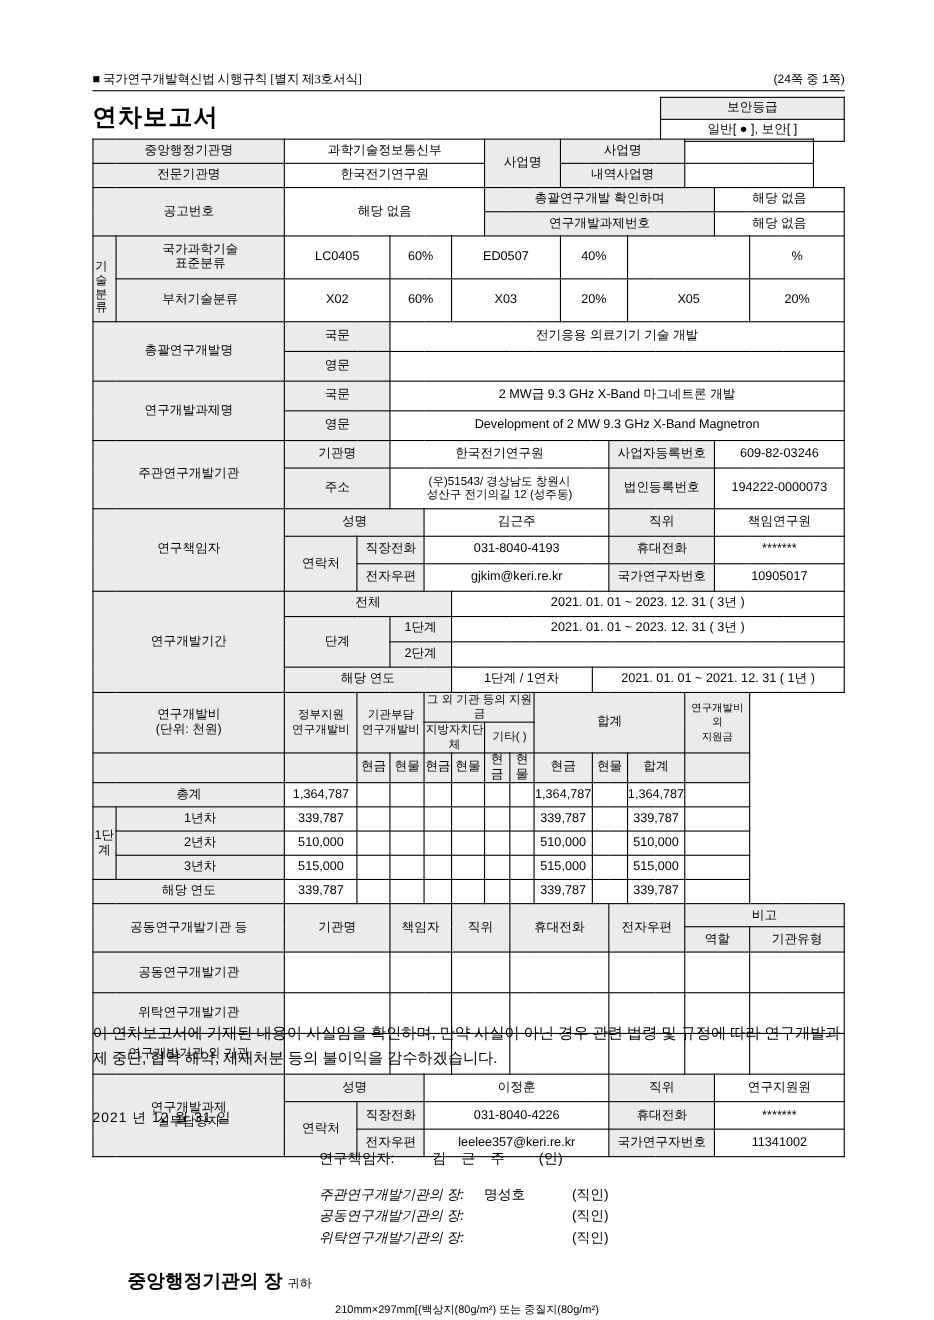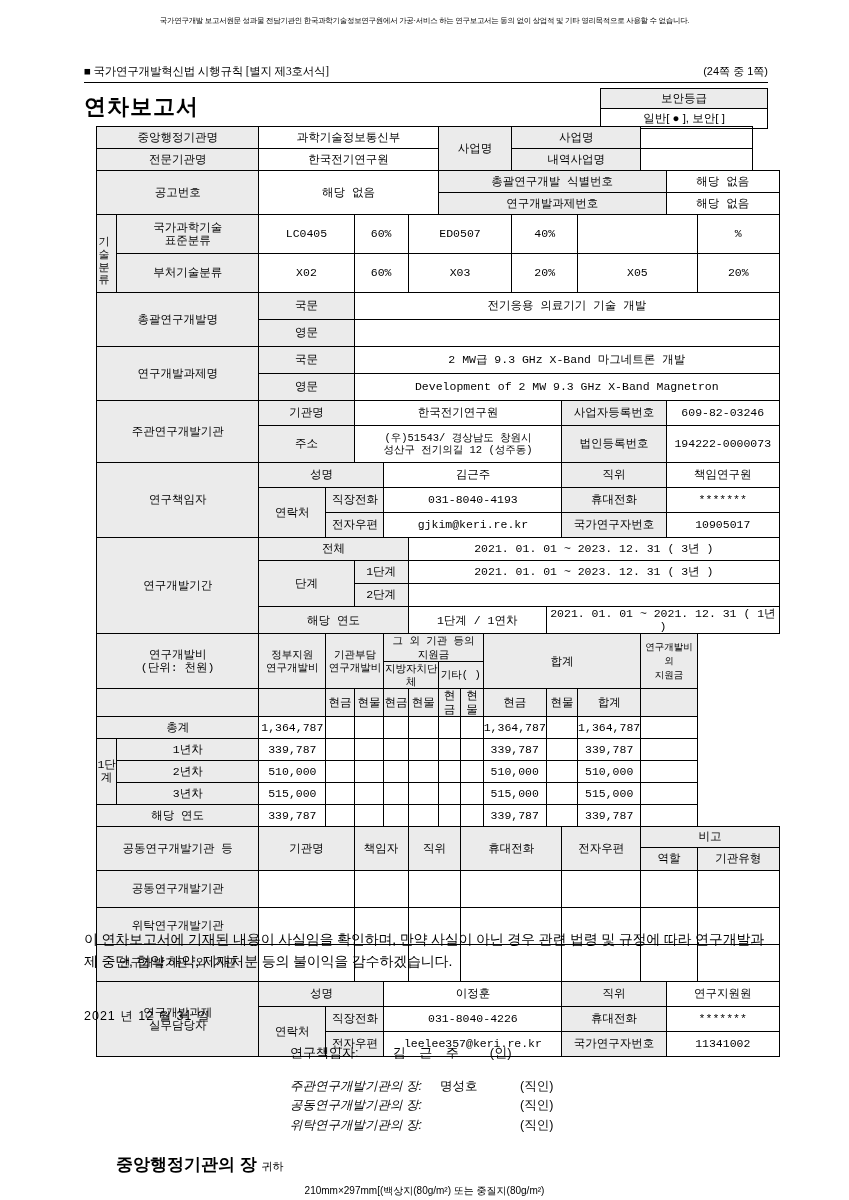--- a/index.html
+++ b/index.html
@@ -78,23 +78,22 @@
   .sec-table {
     position: absolute;
     top: 88px;
     left: 600px;
     width: 168px;
   }
   .sec-table td { height: 19px; }
   .main-table {
     position: absolute;
     top: 126px;
-    left: 96px;
+    left: 84px;
     width: 684px;
-    font-family: Liberation Mono, monospace;
   }
   .main-table td { height: 21px; }
   .tall { height: 26px; }
   .vert {
     writing-mode: vertical-rl;
     text-orientation: upright;
     letter-spacing: 2px;
     font-size: 11px;
     line-height: 1;
   }
@@ -152,21 +151,20 @@
     text-align: center;
     font-size: 10px;
   }
   .num { text-align: center; }
 </style>
 </head>
 <body>
 
 <div class="page">
 
-  <div class="topnote">국가연구개발 보고서원문 성과물 전담기관인 한국과학기술정보연구원에서 가공·서비스 하는 연구보고서는 동의 없이 상업적 및 기타 영리목적으로 사용할 수 없습니다.</div>
 
   <div class="formhead">
     <div class="left">■ 국가연구개발혁신법 시행규칙 [별지 제3호서식]</div>
     <div class="right">(24쪽 중 1쪽)</div>
   </div>
   <div class="rule"></div>
 
   <div class="title">연차보고서</div>
 
   <table class="sec-table">
@@ -224,21 +222,21 @@
     <tr>
       <td class="shade tall" colspan="2">전문기관명</td>
       <td class="tall" colspan="5">한국전기연구원</td>
       <td class="shade tall" colspan="5">내역사업명</td>
       <td class="tall" colspan="4"></td>
     </tr>
 
     <tr>
       <td class="shade tall" rowspan="2" colspan="2">공고번호</td>
       <td class="tall" rowspan="2" colspan="5">해당 없음</td>
-      <td class="shade tall" colspan="9">총괄연구개발 식별번호</td>
+      <td class="shade tall" colspan="9">총괄연구개발 확인하며</td>
       <td class="tall" colspan="4">해당 없음</td>
     </tr>
     <tr>
       <td class="shade tall" colspan="9">연구개발과제번호</td>
       <td class="tall" colspan="4">해당 없음</td>
     </tr>
 
     <tr>
       <td class="shade" rowspan="2" style="height:76px">
         <div class="vert">기술분류</div>

